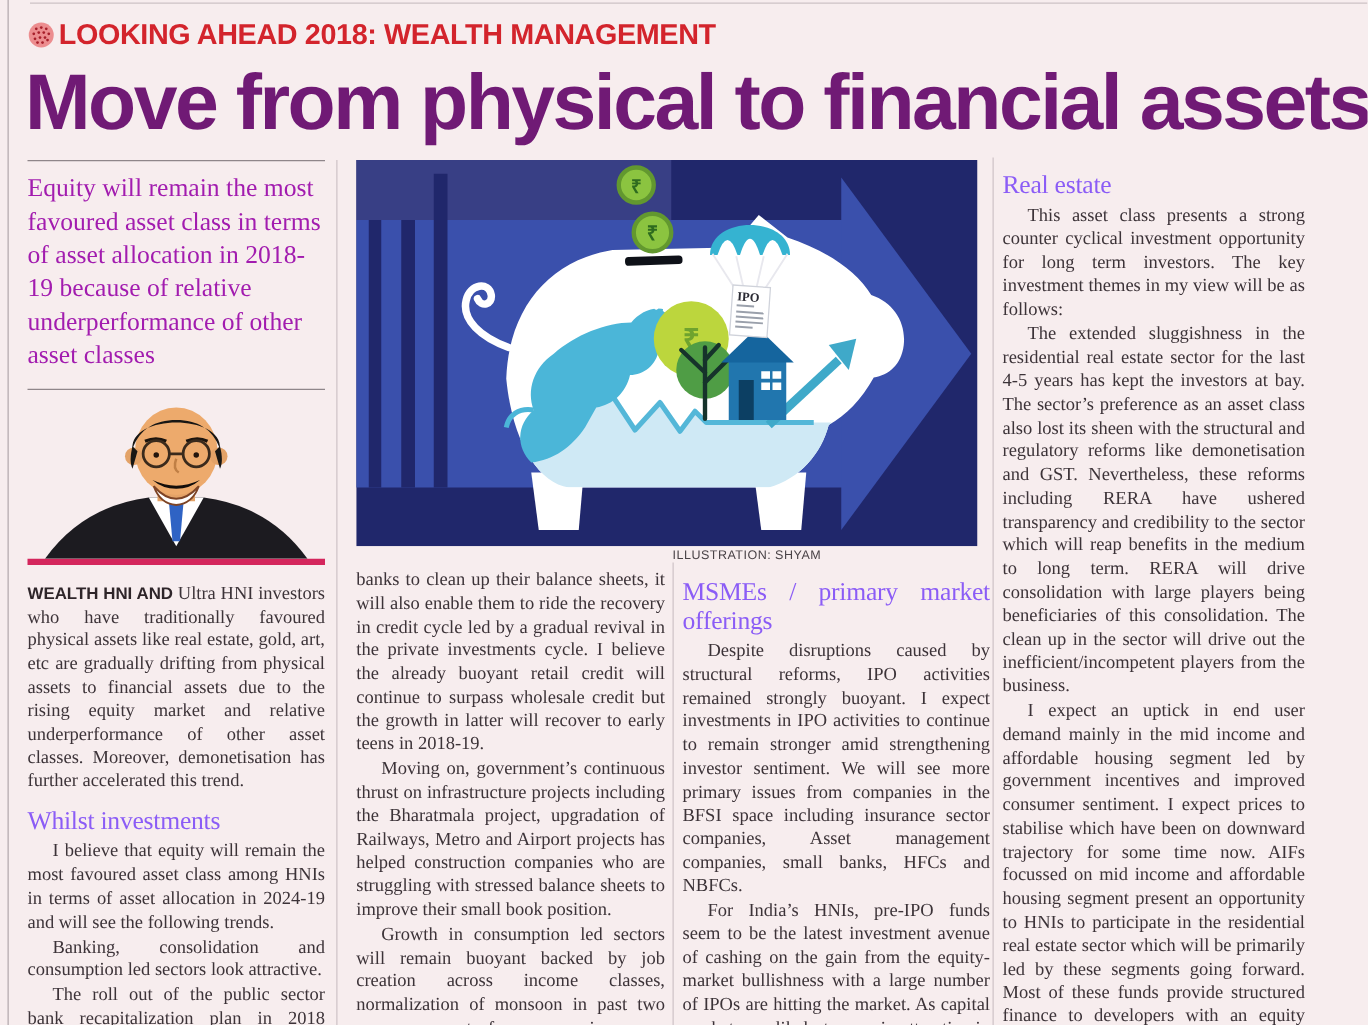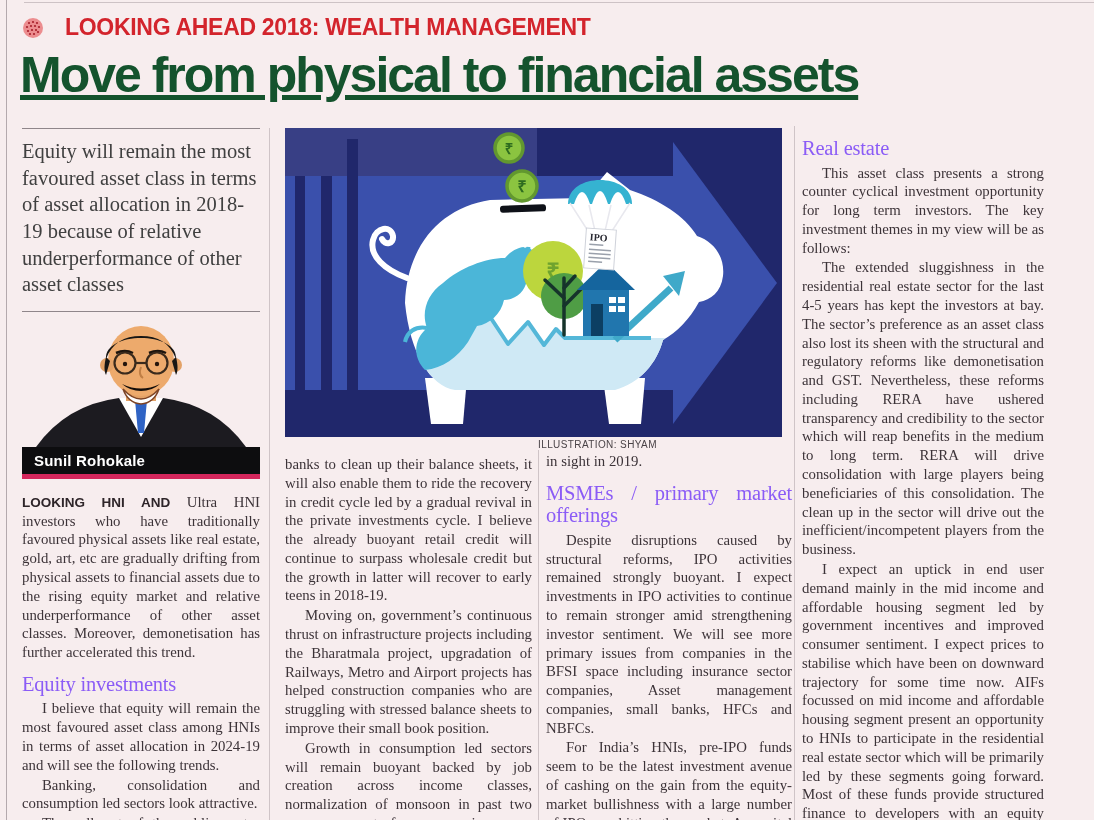--- a/index.html
+++ b/index.html
@@ -5,42 +5,42 @@
   html,body{margin:0;padding:0;}
   body{
     width:1094px;height:820px;position:relative;overflow:hidden;
     background:#f7edee;
     font-family:"Liberation Serif",serif;
     color:#3c3338;
   }
   .page-rule-left{position:absolute;left:6px;top:0;width:1px;height:820px;background:#b4a9ad;}
   .page-rule-top{position:absolute;left:24px;top:2px;right:0;height:1px;background:#cdc2c5;}
 
-  .kicker{position:absolute;left:22px;top:14px;display:flex;align-items:center;gap:21px;}
+  .kicker{position:absolute;left:22px;top:14px;display:flex;align-items:center;gap:3px;}
   .kicker-label{
     font-family:"Liberation Sans",sans-serif;font-weight:bold;font-size:23px;
     color:#d3242c;letter-spacing:-0.3px;
   }
   .headline{
     position:absolute;left:20px;top:48px;width:1060px;
-    font-family:"Liberation Sans",sans-serif;font-weight:bold;font-size:50px;
-    letter-spacing:-2px;color:#14532d;line-height:1.1;white-space:nowrap;text-decoration:underline;
+    font-family:"Liberation Sans",sans-serif;font-weight:bold;font-size:63px;
+    letter-spacing:-2px;color:#701a75;line-height:1.1;white-space:nowrap;
   }
 
   .col{position:absolute;text-align:justify;font-size:14.8px;line-height:1.27;}
   .col p{margin:0 0 1px 0;}
   .col p.indent{text-indent:20px;}
   .sec-h{font-size:20.5px;line-height:1.1;margin:11px 0 4px 0;color:#8b5cf6;letter-spacing:-0.2px;}
   .lead-bold{font-family:"Liberation Sans",sans-serif;font-weight:bold;font-size:13.5px;color:#2e2529;}
 
   .col1{left:22px;top:128px;width:238px;}
   .standfirst{
     border-top:1px solid #8f868a;border-bottom:1px solid #8f868a;
     padding:9px 0 13px 0;margin-bottom:9px;
-    font-size:20.5px;line-height:1.3;color:#404040;text-align:left;
+    font-size:20.5px;line-height:1.3;color:#a21caf;text-align:left;
   }
   .photo-wrap{width:238px;height:126px;position:relative;}
   .nameplate{
     background:#0d0d0f;color:#ffffff;height:27px;display:flex;align-items:center;
     font-family:"Liberation Sans",sans-serif;font-weight:bold;font-size:15px;
     padding-left:12px;letter-spacing:0.2px;
   }
   .nameplate-accent{height:5px;background:#d4265c;margin-bottom:14px;}
 
   .figure{position:absolute;left:285px;top:128px;width:497px;height:309px;}
@@ -119,25 +119,24 @@
       <circle cx="103" cy="43" r="2.2" fill="#24150c"></circle>
       <circle cx="135" cy="43" r="2.2" fill="#24150c"></circle>
 
       <path d="M119 46 q -3 8 2 11" stroke="#c07f45" stroke-width="2" fill="none"></path>
 
       <path d="M100 63 Q 119 72 138 63 Q 130 70 119 70 Q 108 70 100 63 Z" fill="#120d0a"></path>
 
       <path d="M101 68 Q 119 88 137 68 Q 132 82 119 83 Q 106 82 101 68 Z" fill="#ffffff" stroke="#7d4426" stroke-width="1.5"></path>
     </svg>
   </div>
-  <div class="nameplate">Sunil Rohokale</div>
   <div class="nameplate-accent"></div>
 
-  <p><span class="lead-bold">LOOKING HNI AND</span><span> Ultra HNI investors who have traditionally favoured physical assets like real estate, gold, art, etc are gradually drifting from physical assets to financial assets due to the rising equity market and relative underperformance of other asset classes. Moreover, demonetisation has further accelerated this trend.</span></p>
-  <div class="sec-h">Equity investments</div>
+  <p><span class="lead-bold">WEALTH HNI AND</span><span> Ultra HNI investors who have traditionally favoured physical assets like real estate, gold, art, etc are gradually drifting from physical assets to financial assets due to the rising equity market and relative underperformance of other asset classes. Moreover, demonetisation has further accelerated this trend.</span></p>
+  <div class="sec-h">Whilst investments</div>
   <p class="indent">I believe that equity will remain the most favoured asset class among HNIs in terms of asset allocation in 2024-19 and will see the following trends.</p>
   <p class="indent">Banking, consolidation and consumption led sectors look attractive.</p>
   <p class="indent">The roll out of the public sector bank recapitalization plan in 2018 should ultimately spur the credit offtake to corporate entities and MSMEs. Whilst this will facilitate</p>
 </div>
 
 <div class="figure">
   <svg width="497" height="309" viewBox="0 0 497 309">
 
     <rect x="0" y="0" width="497" height="309" fill="#20276b"></rect>
     <rect x="0" y="0" width="252" height="48" fill="#383f85"></rect>
@@ -251,21 +250,20 @@
 </div>
 <div class="credit">ILLUSTRATION: SHYAM</div>
 
 <div class="col col2">
   <p>banks to clean up their balance sheets, it will also enable them to ride the recovery in credit cycle led by a gradual revival in the private investments cycle. I believe the already buoyant retail credit will continue to surpass wholesale credit but the growth in latter will recover to early teens in 2018-19.</p>
   <p class="indent">Moving on, government’s continuous thrust on infrastructure projects including the Bharatmala project, upgradation of Railways, Metro and Airport projects has helped construction companies who are struggling with stressed balance sheets to improve their small book position.</p>
   <p class="indent">Growth in consumption led sectors will remain buoyant backed by job creation across income classes, normalization of monsoon in past two years, support from crop insurance, adjustment of wages under the 7th pay commission and the continuing wave of populist government measures like farm loan waivers with general elections</p>
 </div>
 
 <div class="col col3">
-  <p>in sight in 2019.</p>
   <div class="sec-h">MSMEs / primary market offerings</div>
   <p class="indent">Despite disruptions caused by structural reforms, IPO activities remained strongly buoyant. I expect investments in IPO activities to continue to remain stronger amid strengthening investor sentiment. We will see more primary issues from companies in the BFSI space including insurance sector companies, Asset management companies, small banks, HFCs and NBFCs.</p>
   <p class="indent">For India’s HNIs, pre-IPO funds seem to be the latest investment avenue of cashing on the gain from the equity-market bullishness with a large number of IPOs are hitting the market. As capital markets are likely to remain attractive in the medium term backed by strong macro-economic policies, these funds will gain traction among HNIs. It</p>
 </div>
 
 <div class="col col4">
   <div class="sec-h">Real estate</div>
   <p class="indent">This asset class presents a strong counter cyclical investment opportunity for long term investors. The key investment themes in my view will be as follows:</p>
   <p class="indent">The extended sluggishness in the residential real estate sector for the last 4-5 years has kept the investors at bay. The sector’s preference as an asset class also lost its sheen with the structural and regulatory reforms like demonetisation and GST. Nevertheless, these reforms including RERA have ushered transparency and credibility to the sector which will reap benefits in the medium to long term. RERA will drive consolidation with large players being beneficiaries of this consolidation. The clean up in the sector will drive out the inefficient/incompetent players from the business.</p>
   <p class="indent">I expect an uptick in end user demand mainly in the mid income and affordable housing segment led by government incentives and improved consumer sentiment. I expect prices to stabilise which have been on downward trajectory for some time now. AIFs focussed on mid income and affordable housing segment present an opportunity to HNIs to participate in the residential real estate sector which will be primarily led by these segments going forward. Most of these funds provide structured finance to developers with an equity kicker. In other words, the HNIs can expect preservation of capital with basic returns through interest and can also enjoy part of the profits through equity upside.</p>

